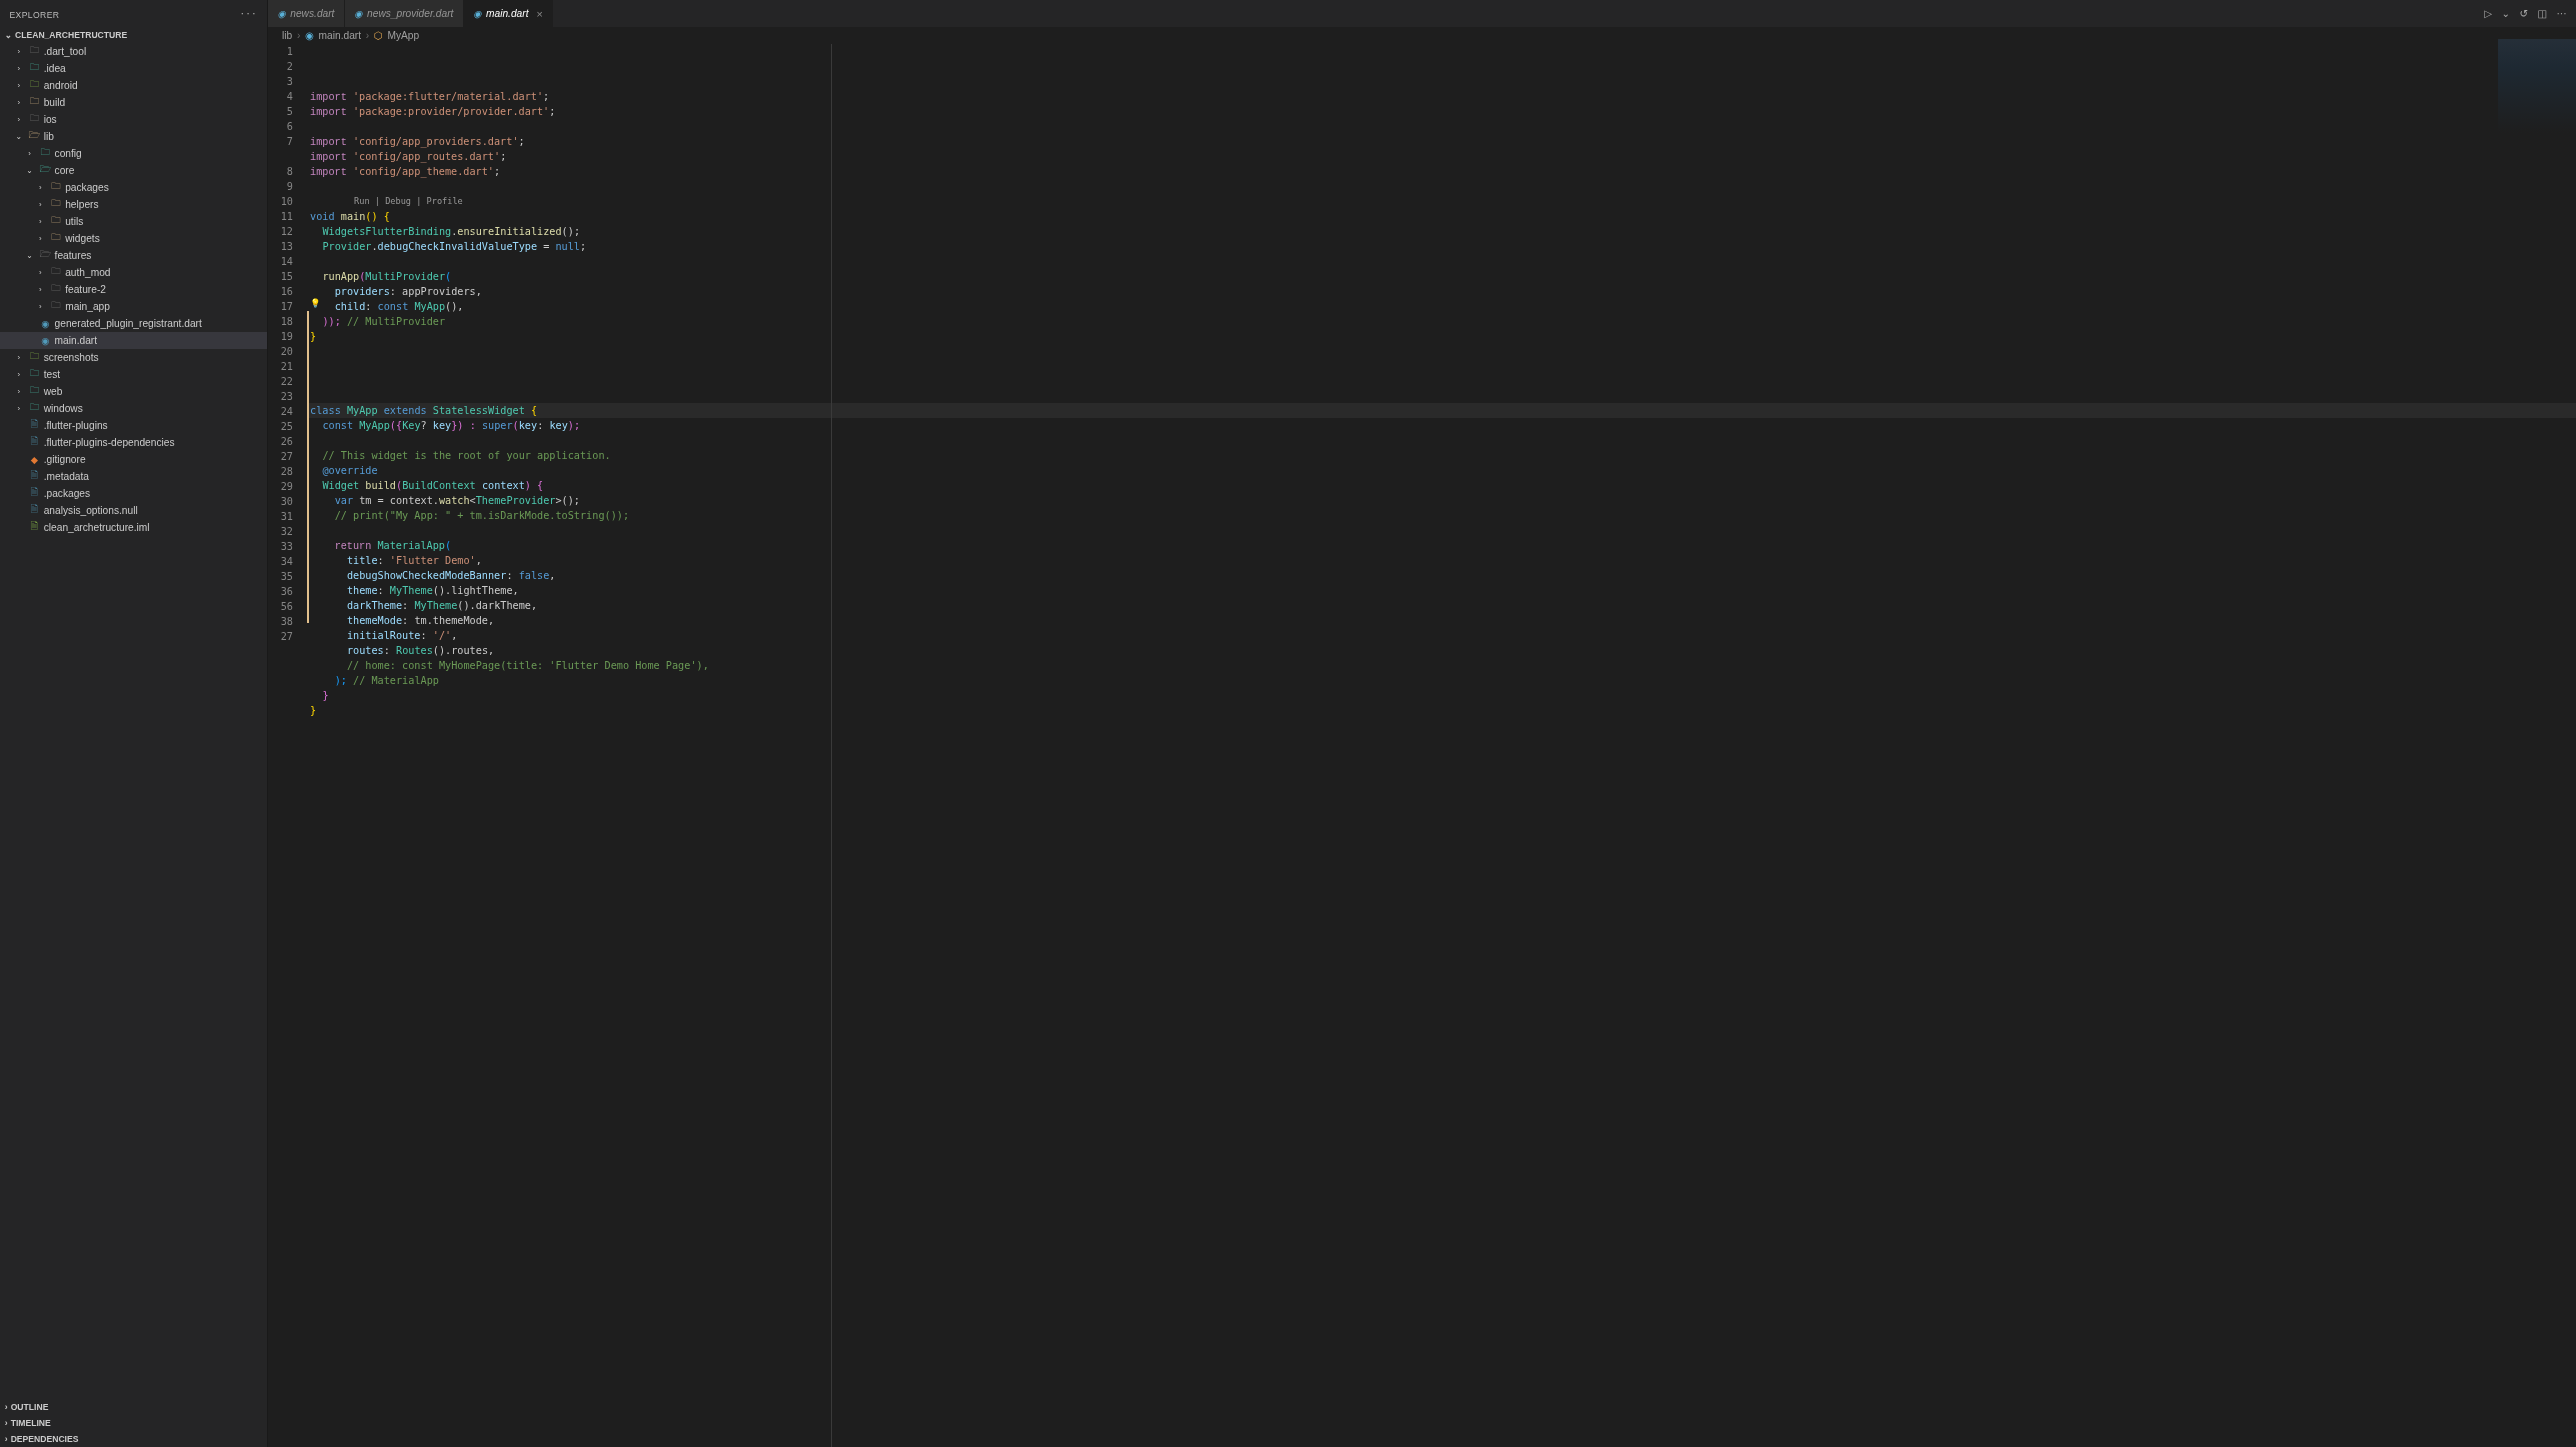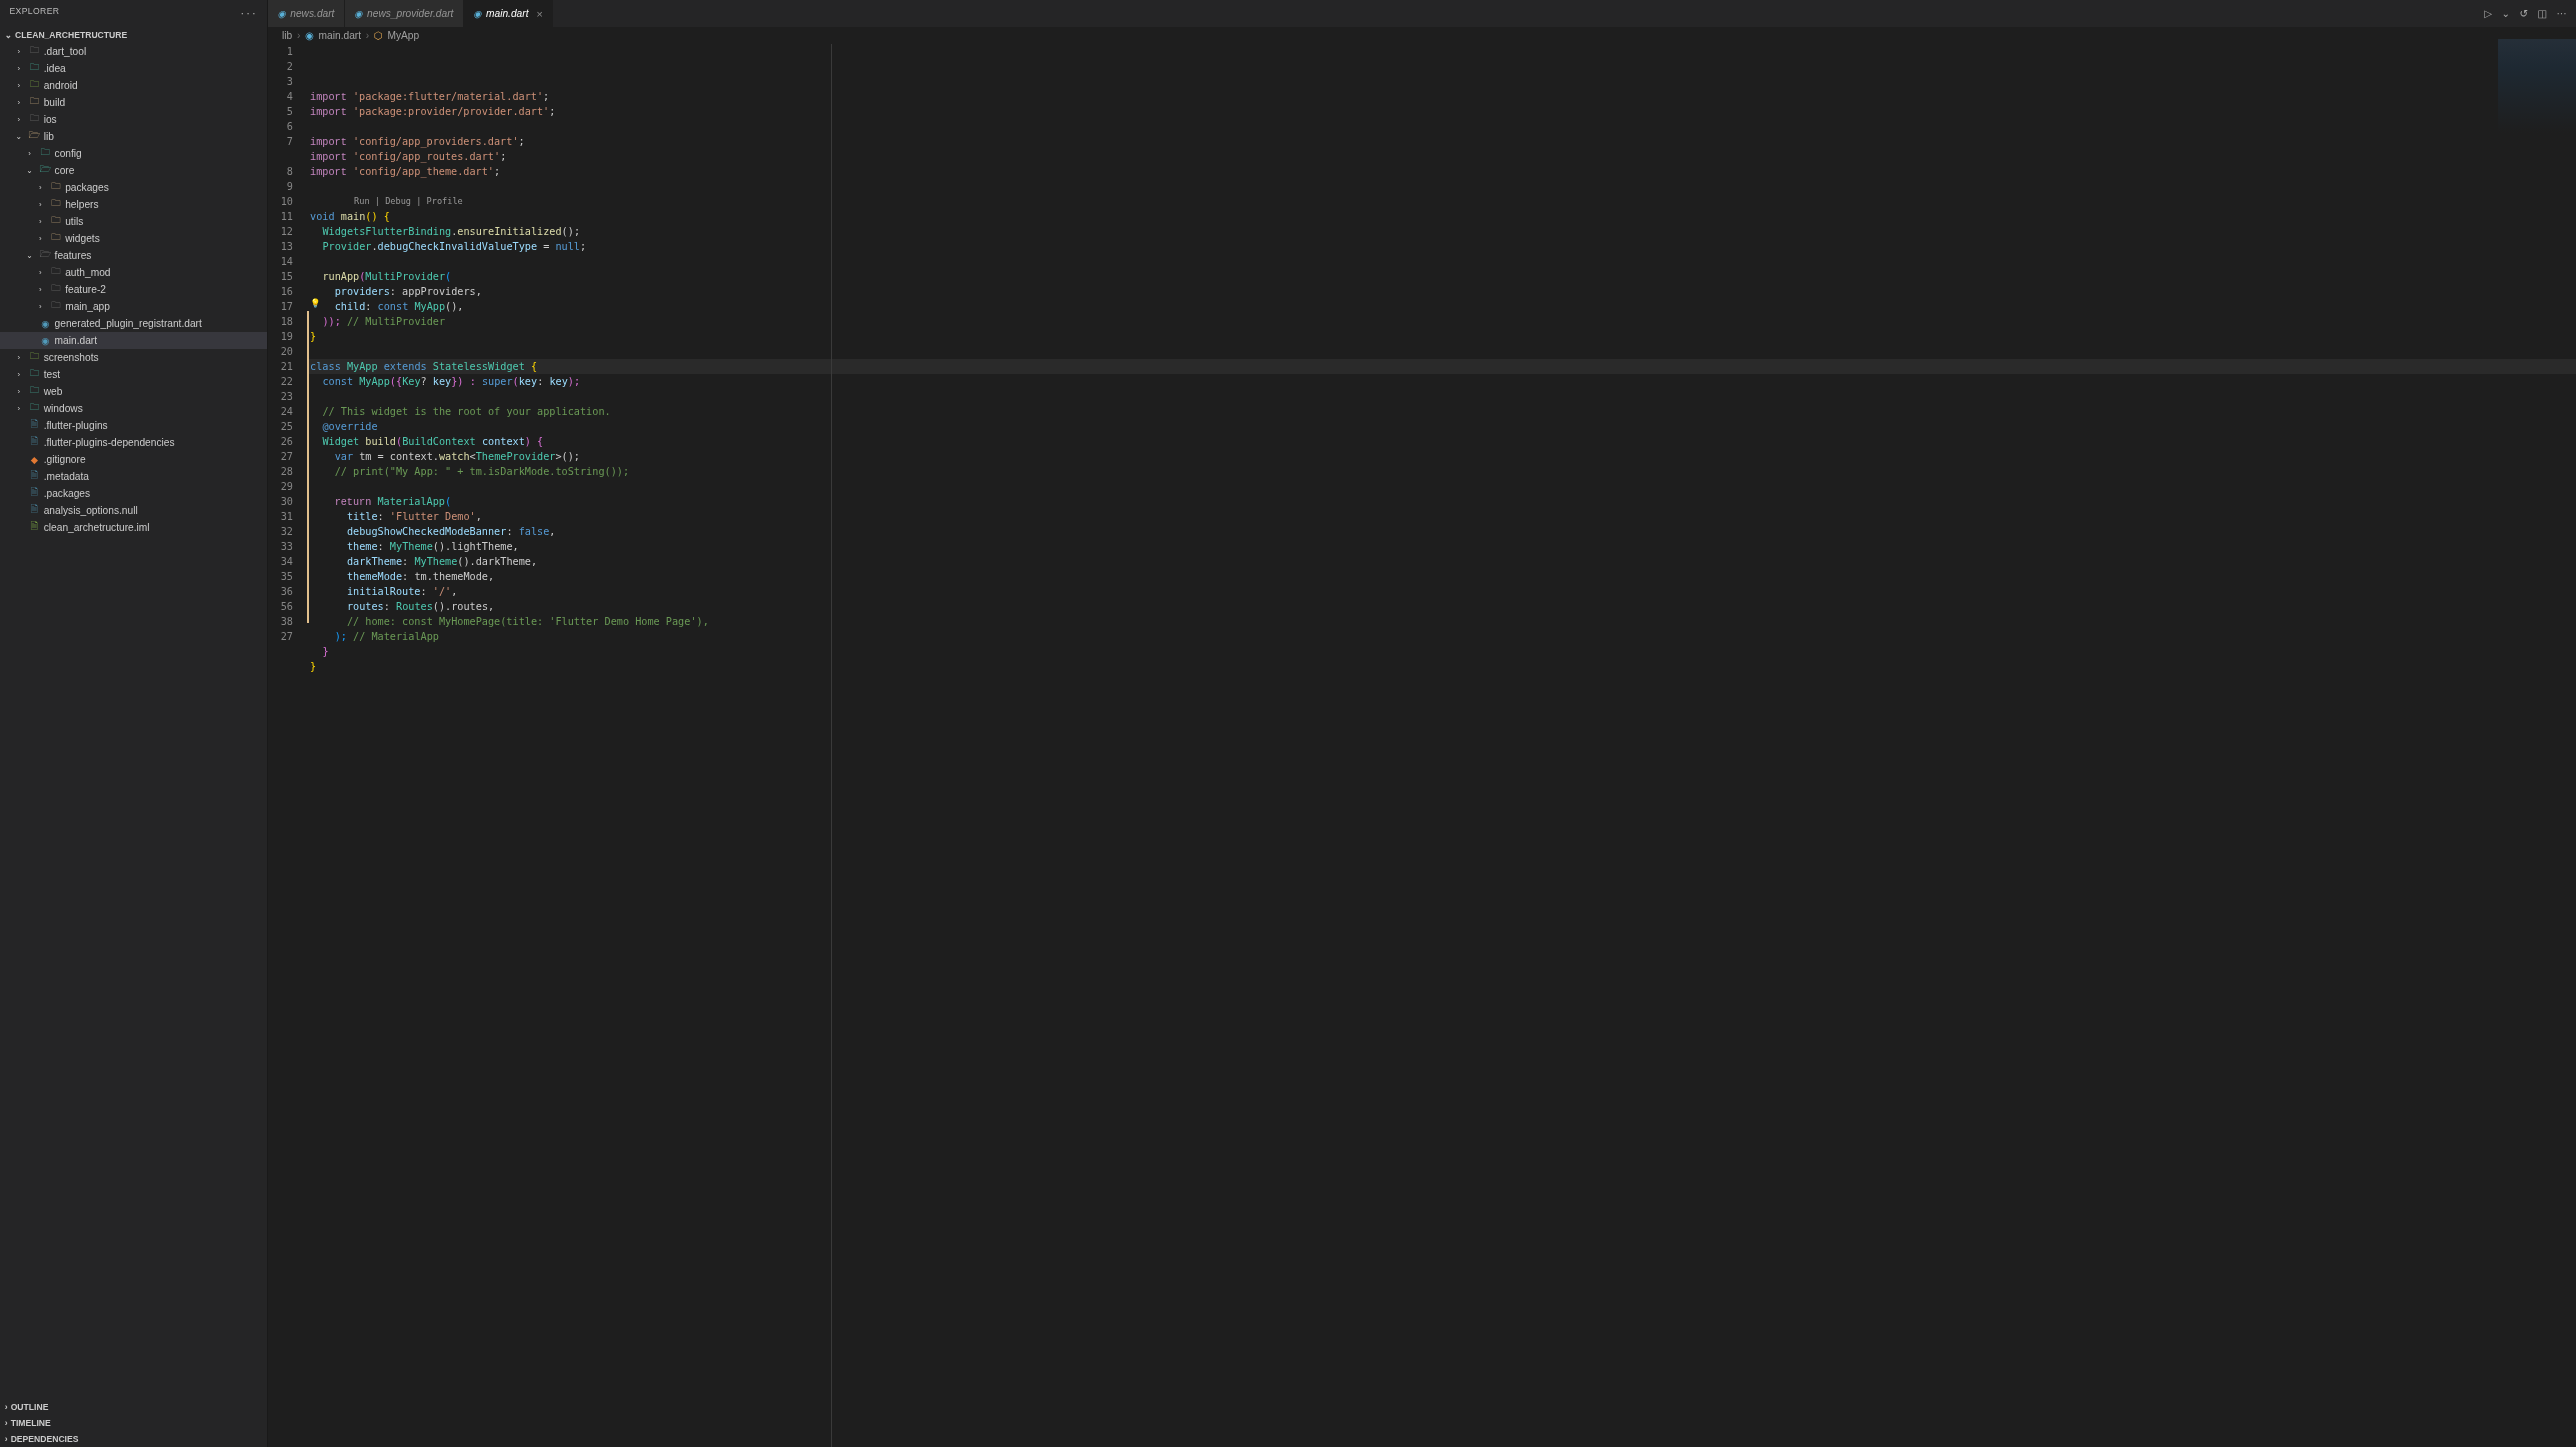--- a/index.html
+++ b/index.html
@@ -14,21 +14,21 @@
 }
 .sidebar {
   width: 268px;
   background: #252526;
   display: flex;
   flex-direction: column;
   border-right: 0.8px solid #191919;
 }
 .explorer-header {
   display: flex;
-  align-items: flex-start;
+  align-items: flex-end;
   justify-content: space-between;
   padding: 6.3px 9.4px;
   color: #bbbbbb;
   font-size: 8.6px;
   letter-spacing: 0.4px;
 }
 .explorer-actions { color: #aaa; font-size: 12.5px; letter-spacing: 1.6px; cursor: pointer; }
 .section-header {
   display: flex;
   align-items: center;
@@ -164,21 +164,21 @@
 .type { color: #4ec9b0; }
 .fn { color: #dcdcaa; }
 .str { color: #ce9178; }
 .com { color: #6a9955; }
 .var { color: #9cdcfe; }
 .prop { color: #9cdcfe; text-align: center; }
 .const-kw { color: #569cd6; }
 .brace-y { color: #ffd700; }
 .paren-p { color: #da70d6; }
 .paren-b { color: #179fff; }
-.cursor-line { background: #2a2a2a; }
+.cursor-line { background: #2a2a2a; margin-top: 44px; }
 .bulb { color: #ffcc00; position: absolute; }
 </style>
 </head>
 <body>
 
 <div class="sidebar">
   <div class="explorer-header">
     <span>EXPLORER</span>
     <span class="explorer-actions">···</span>
   </div>

